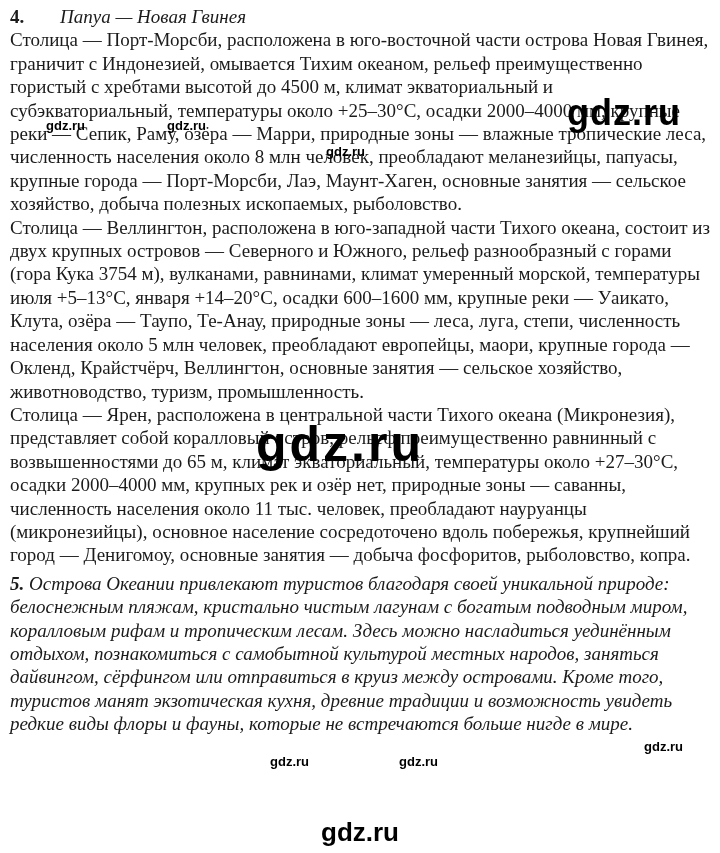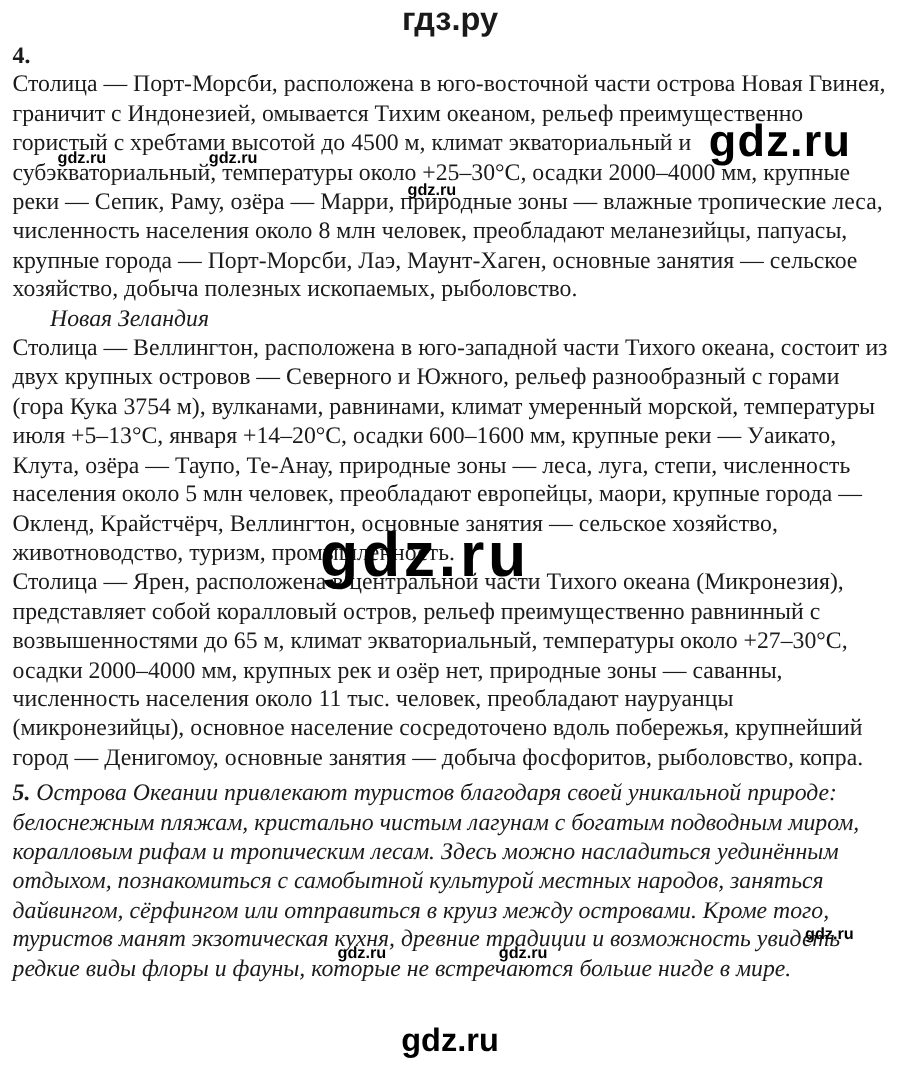--- a/index.html
+++ b/index.html
@@ -60,30 +60,29 @@
   .wm-s3 { left:326px; top:145px; }
   .wm-s4 { left:644px; top:740px; }
   .wm-s5 { left:270px; top:755px; }
   .wm-s6 { left:399px; top:755px; }
 </style>
 </head>
 <body>
 
 <div class="page">
 
-  <div class="site-header">гдз.ру</div>
 
   <div class="doc">
 
     <div class="item-head">
       <span class="item-num">4.</span>
+      <span class="item-title">Папуа — Новая Гвинея</span>
     </div>
     <p class="para">Столица — Порт-Морсби, расположена в юго-восточной части острова Новая Гвинея, граничит с Индонезией, омывается Тихим океаном, рельеф преимущественно гористый с хребтами высотой до 4500 м, климат экваториальный и субэкваториальный, температуры около +25–30°С, осадки 2000–4000 мм, крупные реки — Сепик, Раму, озёра — Марри, природные зоны — влажные тропические леса, численность населения около 8 млн человек, преобладают меланезийцы, папуасы, крупные города — Порт-Морсби, Лаэ, Маунт-Хаген, основные занятия — сельское хозяйство, добыча полезных ископаемых, рыболовство.</p>
 
-    <div class="sub-title">Новая Зеландия</div>
     <p class="para">Столица — Веллингтон, расположена в юго-западной части Тихого океана, состоит из двух крупных островов — Северного и Южного, рельеф разнообразный с горами (гора Кука 3754 м), вулканами, равнинами, климат умеренный морской, температуры июля +5–13°С, января +14–20°С, осадки 600–1600 мм, крупные реки — Уаикато, Клута, озёра — Таупо, Те-Анау, природные зоны — леса, луга, степи, численность населения около 5 млн человек, преобладают европейцы, маори, крупные города — Окленд, Крайстчёрч, Веллингтон, основные занятия — сельское хозяйство, животноводство, туризм, промышленность.</p>
 
     <p class="para">Столица — Ярен, расположена в центральной части Тихого океана (Микронезия), представляет собой коралловый остров, рельеф преимущественно равнинный с возвышенностями до 65 м, климат экваториальный, температуры около +27–30°С, осадки 2000–4000 мм, крупных рек и озёр нет, природные зоны — саванны, численность населения около 11 тыс. человек, преобладают науруанцы (микронезийцы), основное население сосредоточено вдоль побережья, крупнейший город — Денигомоу, основные занятия — добыча фосфоритов, рыболовство, копра.</p>
 
     <p class="para item5"><span class="item-num-inline">5.</span> <span>Острова Океании привлекают туристов благодаря своей уникальной природе: белоснежным пляжам, кристально чистым лагунам с богатым подводным миром, коралловым рифам и тропическим лесам. Здесь можно насладиться уединённым отдыхом, познакомиться с самобытной культурой местных народов, заняться дайвингом, сёрфингом или отправиться в круиз между островами. Кроме того, туристов манят экзотическая кухня, древние традиции и возможность увидеть редкие виды флоры и фауны, которые не встречаются больше нигде в мире.</span></p>
 
   </div>
 
   <span class="wm wm-sm wm-s1">gdz.ru</span>
   <span class="wm wm-sm wm-s2">gdz.ru</span>

